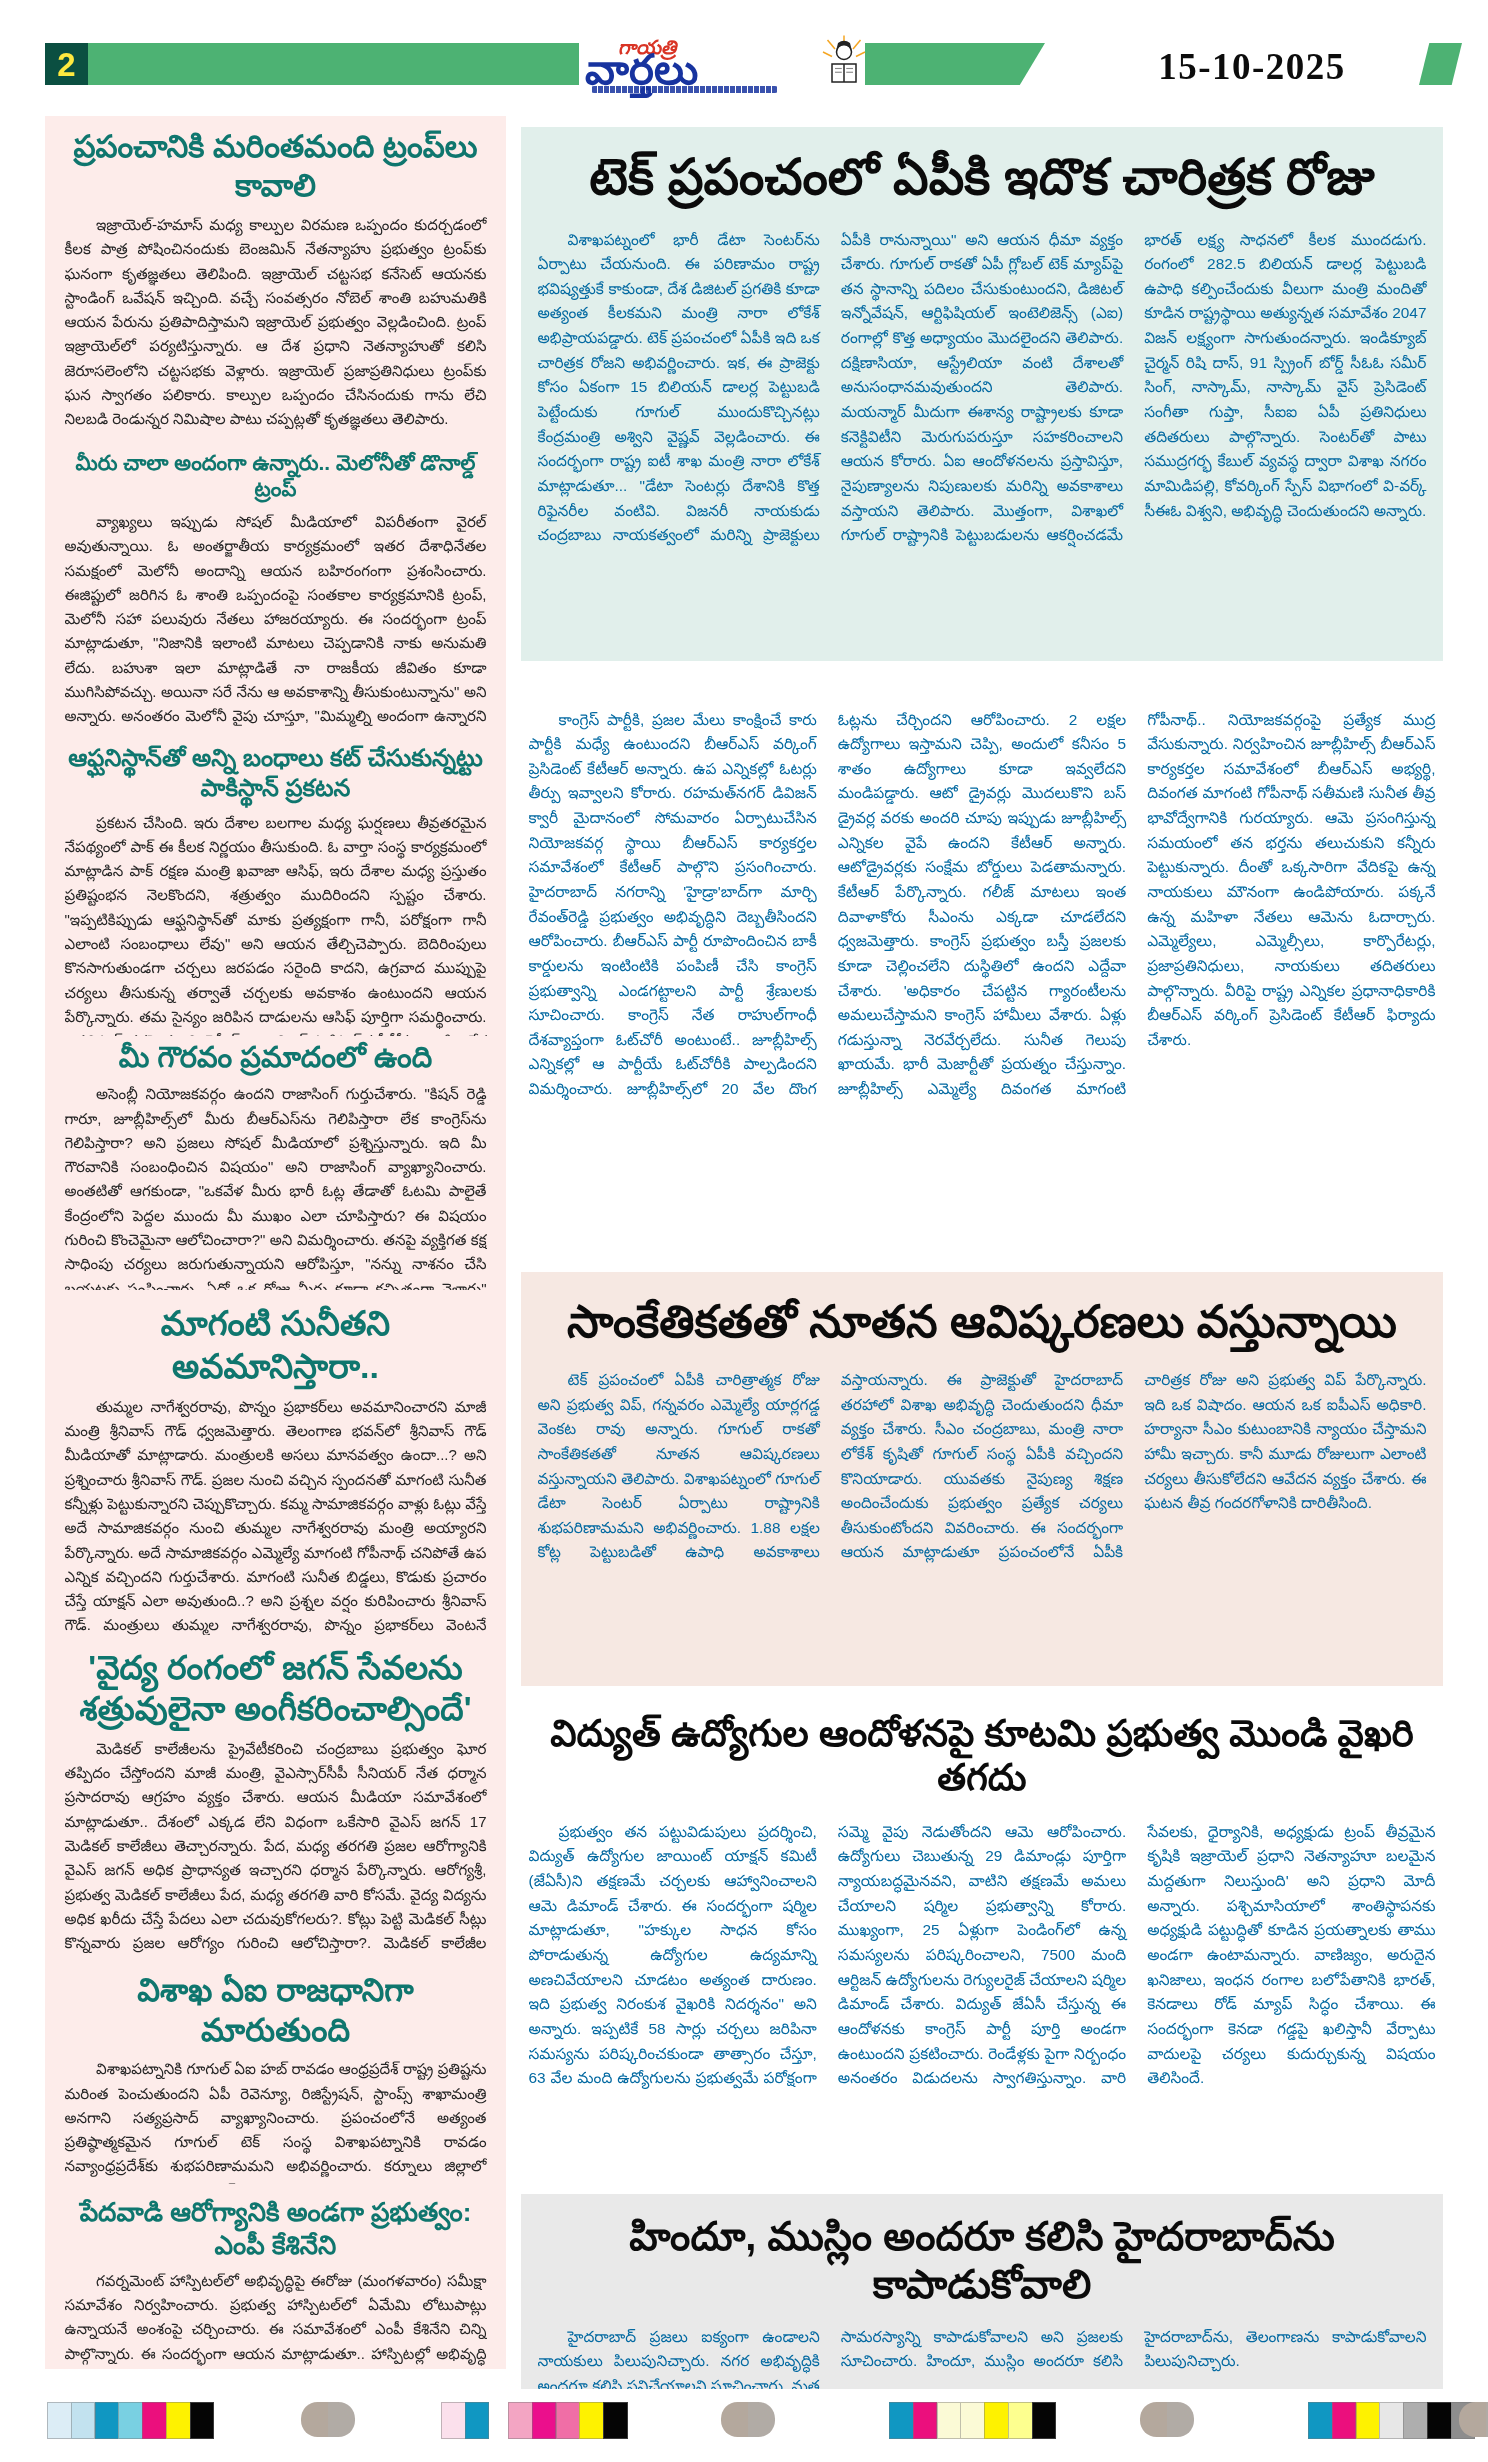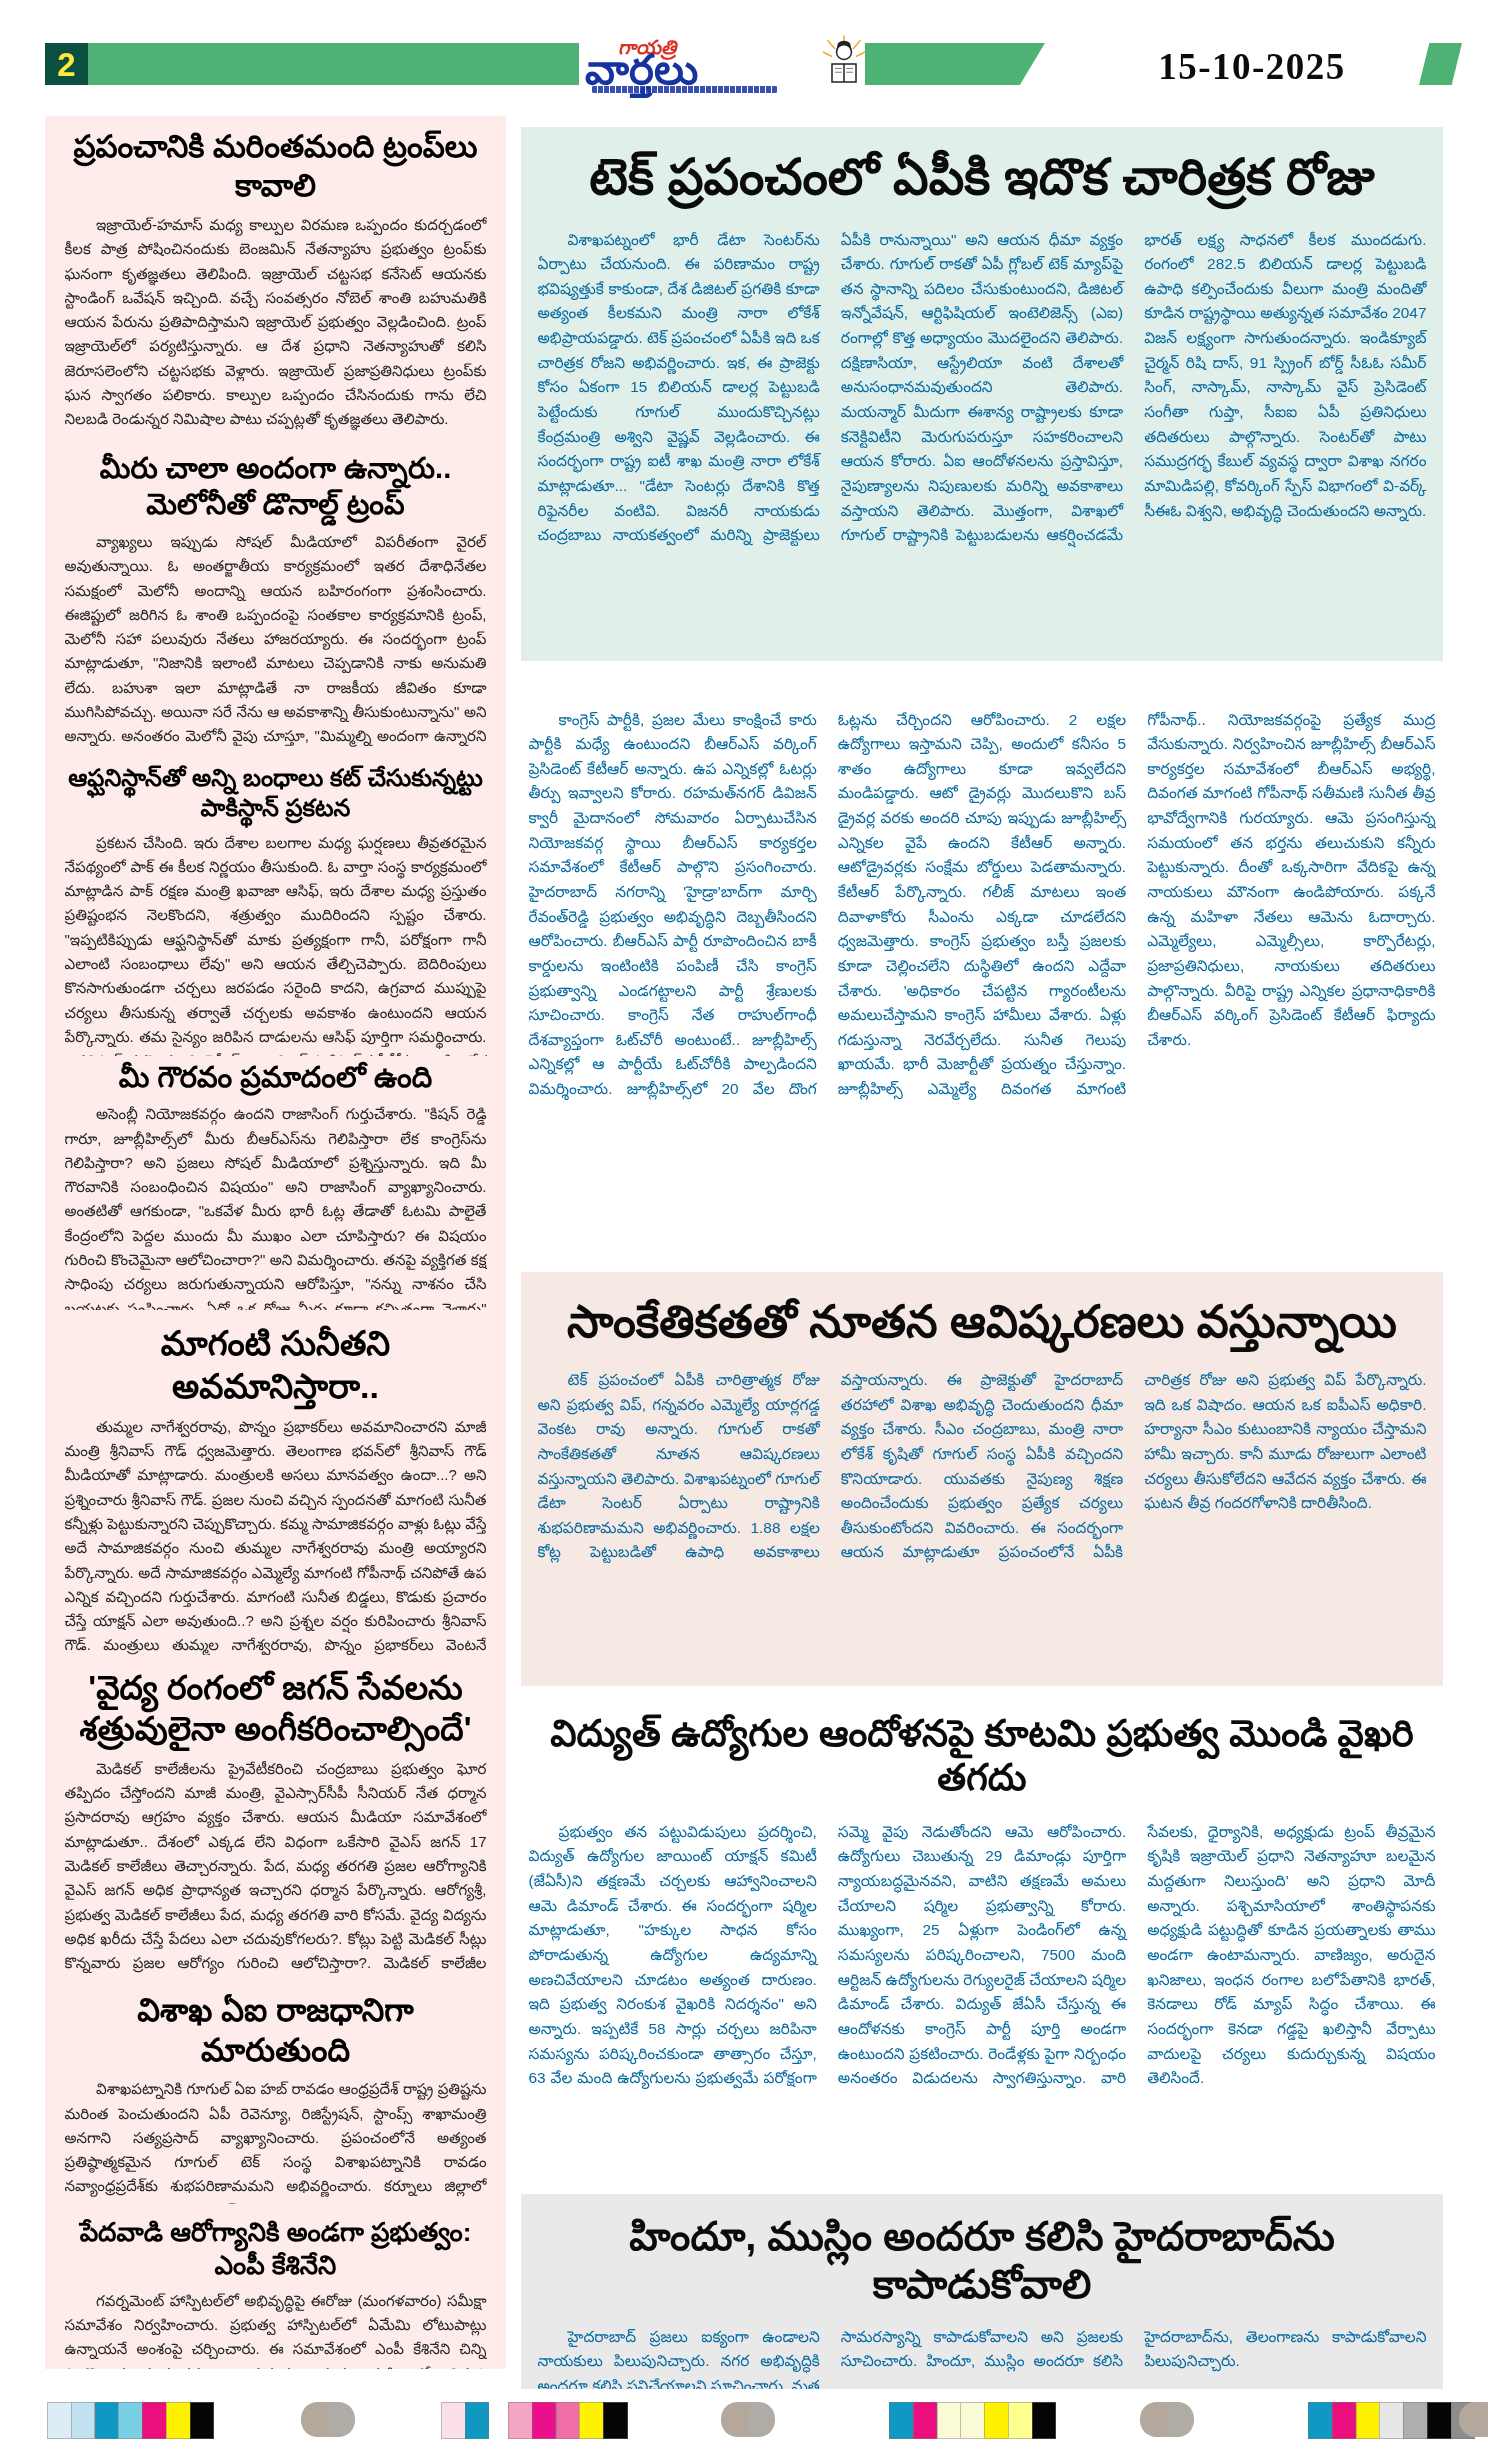--- a/index.html
+++ b/index.html
@@ -23,21 +23,21 @@
   #masthead .main{position:absolute;left:6px;top:12px;color:#17339f;font-size:42px;font-weight:900;line-height:1;}
   #masthead .tagstrip{position:absolute;left:12px;top:49px;width:187px;height:6.7px;background:#17339f;
     border-radius:3px;opacity:.85;
     background-image:repeating-linear-gradient(90deg,#ffffff 0 1.5px,transparent 1.5px 6px);background-color:#17339f;}
   #reader-illu{position:absolute;left:241px;top:-3px;}
 
   
   #leftcol{position:absolute;left:45px;top:116px;width:461px;height:2253px;background:#fdecea;
     padding:0 19.5px;box-sizing:border-box;overflow:hidden;}
   .l-art{overflow:hidden;}
-  .l-head{font-weight:900;color:#000000;text-align:center;line-height:1.25;margin:12px 0 7.5px 0;}
+  .l-head{font-weight:900;color:#0f766e;text-align:center;line-height:1.25;margin:12px 0 7.5px 0;}
   .l-body{text-align:justify;color:#242424;font-size:15px;line-height:1.62;text-indent:31.5px;overflow:hidden;}
 
   
   .m-block{position:absolute;left:521px;width:922px;box-sizing:border-box;overflow:hidden;}
   .m-head{font-weight:900;color:#0b0b0b;text-align:center;line-height:1.2;}
   .m-body{text-align:justify;color:#0369a1;font-size:15.4px;line-height:1.6;
     column-gap:21px;column-count:3;overflow:hidden;text-indent:30px;}
   #blk-tech{top:127px;height:534px;background:#e1efeb;padding:19.5px 16.5px 0 16.5px;}
   #blk-tech .m-head{font-size:50px;}
   #blk-tech .m-body{height:345px;margin-top:21px;}
@@ -101,21 +101,21 @@
   </div>
 
   <div id="leftcol">
 
     <div class="l-art">
       <div class="l-head" style="font-size:31px;">ప్రపంచానికి మరింతమంది ట్రంప్‌లు కావాలి</div>
       <div class="l-body" style="height:225px;">ఇజ్రాయెల్-హమాస్ మధ్య కాల్పుల విరమణ ఒప్పందం కుదర్చడంలో కీలక పాత్ర పోషించినందుకు బెంజమిన్ నేతన్యాహు ప్రభుత్వం ట్రంప్‌కు ఘనంగా కృతజ్ఞతలు తెలిపింది. ఇజ్రాయెల్ చట్టసభ కనేసెట్ ఆయనకు స్టాండింగ్ ఒవేషన్ ఇచ్చింది. వచ్చే సంవత్సరం నోబెల్ శాంతి బహుమతికి ఆయన పేరును ప్రతిపాదిస్తామని ఇజ్రాయెల్ ప్రభుత్వం వెల్లడించింది. ట్రంప్ ఇజ్రాయెల్‌లో పర్యటిస్తున్నారు. ఆ దేశ ప్రధాని నెతన్యాహుతో కలిసి జెరూసలెంలోని చట్టసభకు వెళ్లారు. ఇజ్రాయెల్ ప్రజాప్రతినిధులు ట్రంప్‌కు ఘన స్వాగతం పలికారు. కాల్పుల ఒప్పందం చేసినందుకు గాను లేచి నిలబడి రెండున్నర నిమిషాల పాటు చప్పట్లతో కృతజ్ఞతలు తెలిపారు.</div>
     </div>
 
     <div class="l-art">
-      <div class="l-head" style="font-size:29px;">మీరు చాలా అందంగా ఉన్నారు.. మెలోనీతో డొనాల్డ్ ట్రంప్</div>
+      <div class="l-head" style="font-size:21px;">మీరు చాలా అందంగా ఉన్నారు.. మెలోనీతో డొనాల్డ్ ట్రంప్</div>
       <div class="l-body" style="height:221px;">వ్యాఖ్యలు ఇప్పుడు సోషల్ మీడియాలో విపరీతంగా వైరల్ అవుతున్నాయి. ఓ అంతర్జాతీయ కార్యక్రమంలో ఇతర దేశాధినేతల సమక్షంలో మెలోనీ అందాన్ని ఆయన బహిరంగంగా ప్రశంసించారు. ఈజిప్టులో జరిగిన ఓ శాంతి ఒప్పందంపై సంతకాల కార్యక్రమానికి ట్రంప్, మెలోనీ సహా పలువురు నేతలు హాజరయ్యారు. ఈ సందర్భంగా ట్రంప్ మాట్లాడుతూ, "నిజానికి ఇలాంటి మాటలు చెప్పడానికి నాకు అనుమతి లేదు. బహుశా ఇలా మాట్లాడితే నా రాజకీయ జీవితం కూడా ముగిసిపోవచ్చు. అయినా సరే నేను ఆ అవకాశాన్ని తీసుకుంటున్నాను" అని అన్నారు. అనంతరం మెలోనీ వైపు చూస్తూ, "మిమ్మల్ని అందంగా ఉన్నారని పిలవడంలో మీకు ఎలాంటి అభ్యంతరం లేదు కదా? ఎందుకంటే మీరు నిజంగానే అలా ఉన్నారు" అని పేర్కొన్నారు. ట్రంప్ చేసిన ఈ వ్యాఖ్యలతో అక్కడి వాతావరణం ఒక్కసారిగా ఆహ్లాదకరంగా మారింది.</div>
     </div>
 
     <div class="l-art">
       <div class="l-head" style="font-size:24px;">ఆఫ్ఘనిస్థాన్‌తో అన్ని బంధాలు కట్ చేసుకున్నట్టు పాకిస్థాన్ ప్రకటన</div>
       <div class="l-body" style="height:225px;">ప్రకటన చేసింది. ఇరు దేశాల బలగాల మధ్య ఘర్షణలు తీవ్రతరమైన నేపథ్యంలో పాక్ ఈ కీలక నిర్ణయం తీసుకుంది. ఓ వార్తా సంస్థ కార్యక్రమంలో మాట్లాడిన పాక్ రక్షణ మంత్రి ఖవాజా ఆసిఫ్, ఇరు దేశాల మధ్య ప్రస్తుతం ప్రతిష్టంభన నెలకొందని, శత్రుత్వం ముదిరిందని స్పష్టం చేశారు. "ఇప్పటికిప్పుడు ఆఫ్ఘనిస్థాన్‌తో మాకు ప్రత్యక్షంగా గానీ, పరోక్షంగా గానీ ఎలాంటి సంబంధాలు లేవు" అని ఆయన తేల్చిచెప్పారు. బెదిరింపులు కొనసాగుతుండగా చర్చలు జరపడం సరైంది కాదని, ఉగ్రవాద ముప్పుపై చర్యలు తీసుకున్న తర్వాతే చర్చలకు అవకాశం ఉంటుందని ఆయన పేర్కొన్నారు. తమ సైన్యం జరిపిన దాడులను ఆసిఫ్ పూర్తిగా సమర్థించారు. ఆఫ్ఘనిస్థాన్ గడ్డపై నుంచి తెహ్రీక్-ఇ-తాలిబన్ పాకిస్థాన్ (టీటీపీ) లాంటి అనేక ఉగ్రవాద సంస్థలు పనిచేస్తున్నాయని ఆయన ఆరోపించారు.</div>
     </div>
 
     <div class="l-art">
       <div class="l-head" style="font-size:29px;margin-top:3px;">మీ గౌరవం ప్రమాదంలో ఉంది</div>

